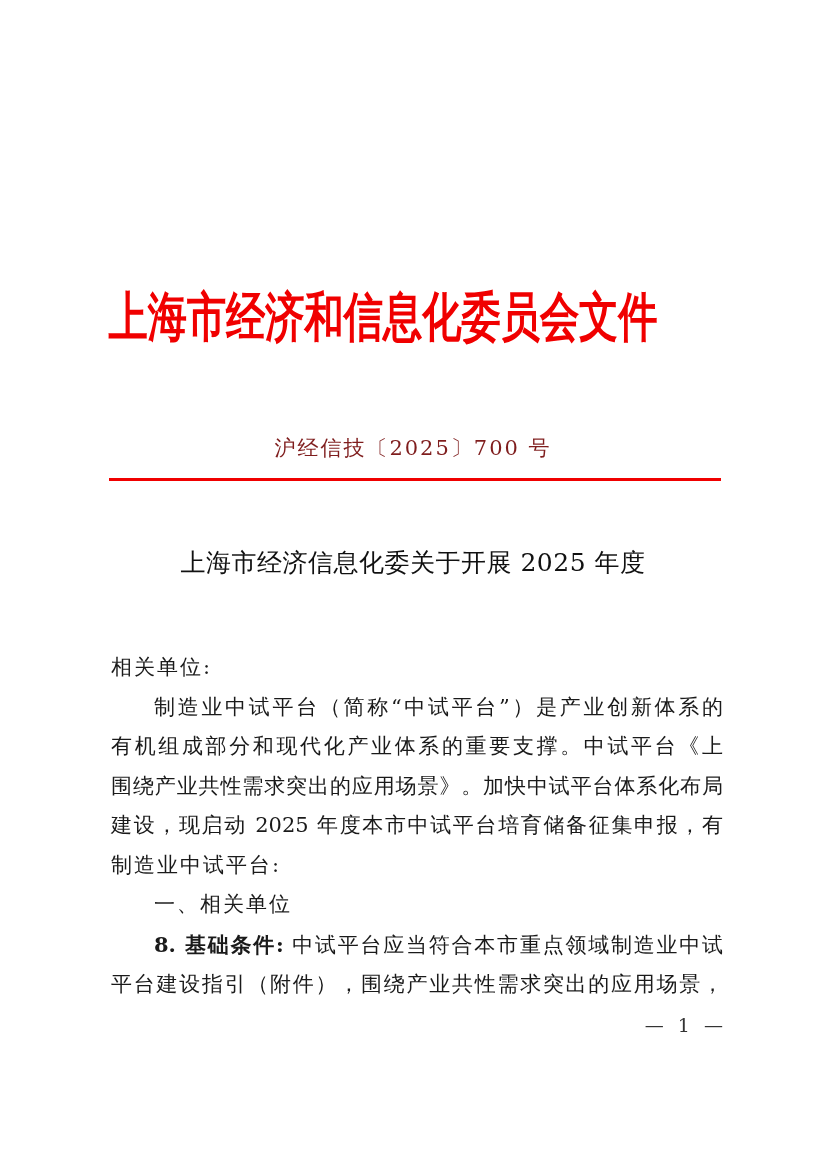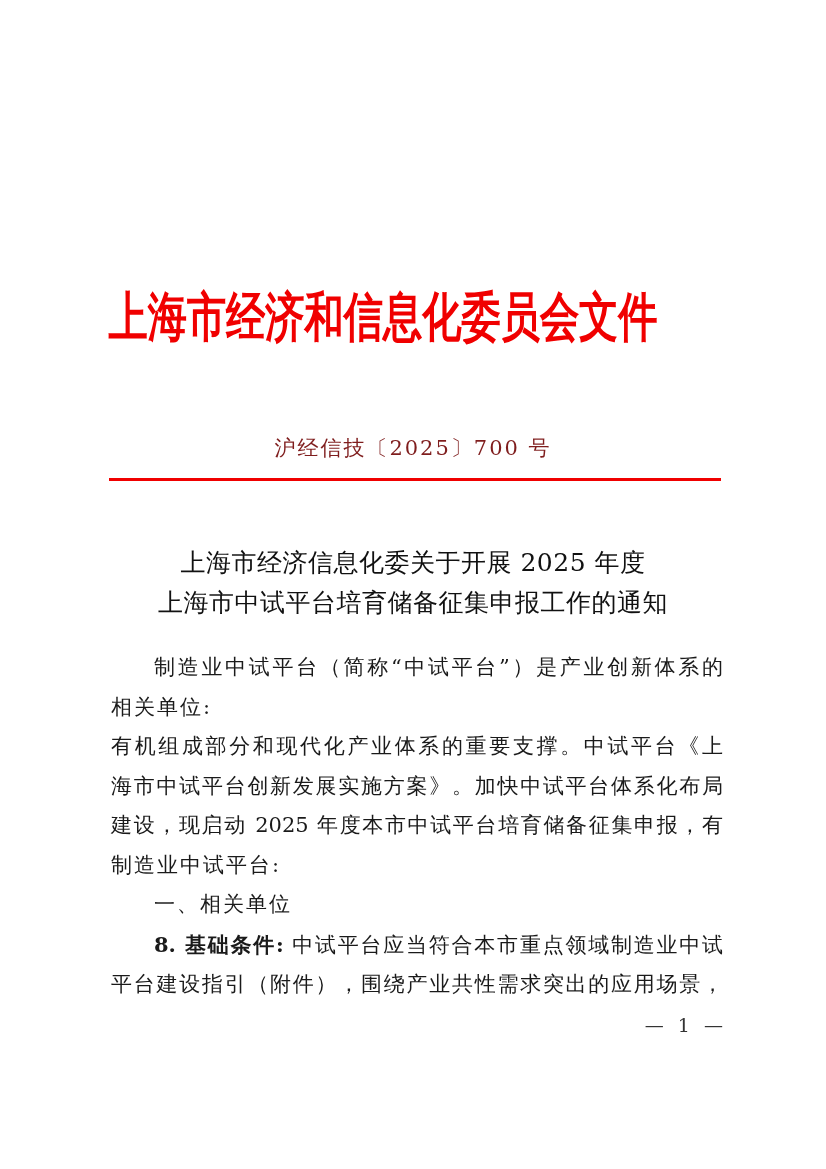--- a/index.html
+++ b/index.html
@@ -97,28 +97,27 @@
   <div class="red-header">
     <span class="stretch">上海市经济和信息化委员会文件</span>
   </div>
 
   <div class="doc-number">沪经信技〔2025〕700 号</div>
 
   <div class="red-line"></div>
 
   <div class="doc-title">
     <div>上海市经济信息化委关于开展 2025 年度</div>
-    <div>上海市中试平台培育储备征集申报工作的通知</div>
   </div>
 
   <div class="body-block" id="body-lines">
+      <div class="line">相关单位:</div>
       <div class="line indent fill">制造业中试平台（简称“中试平台”）是产业创新体系的</div>
-      <div class="line">相关单位:</div>
       <div class="line fill">有机组成部分和现代化产业体系的重要支撑。中试平台《上</div>
-      <div class="line fill">海市中试平台创新发展实施方案》。加快中试平台体系化布局</div>
+      <div class="line fill">围绕产业共性需求突出的应用场景》。加快中试平台体系化布局</div>
       <div class="line fill">建设，现启动 2025 年度本市中试平台培育储备征集申报，有</div>
       <div class="line">制造业中试平台:</div>
       <div class="line indent">一、相关单位</div>
       <div class="line indent fill"><b>8. 基础条件:</b> 中试平台应当符合本市重点领域制造业中试</div>
       <div class="line fill">平台建设指引（附件），围绕产业共性需求突出的应用场景，</div>
     </div>
 
   <div class="footer">— 1 —</div>
 
 </div>

